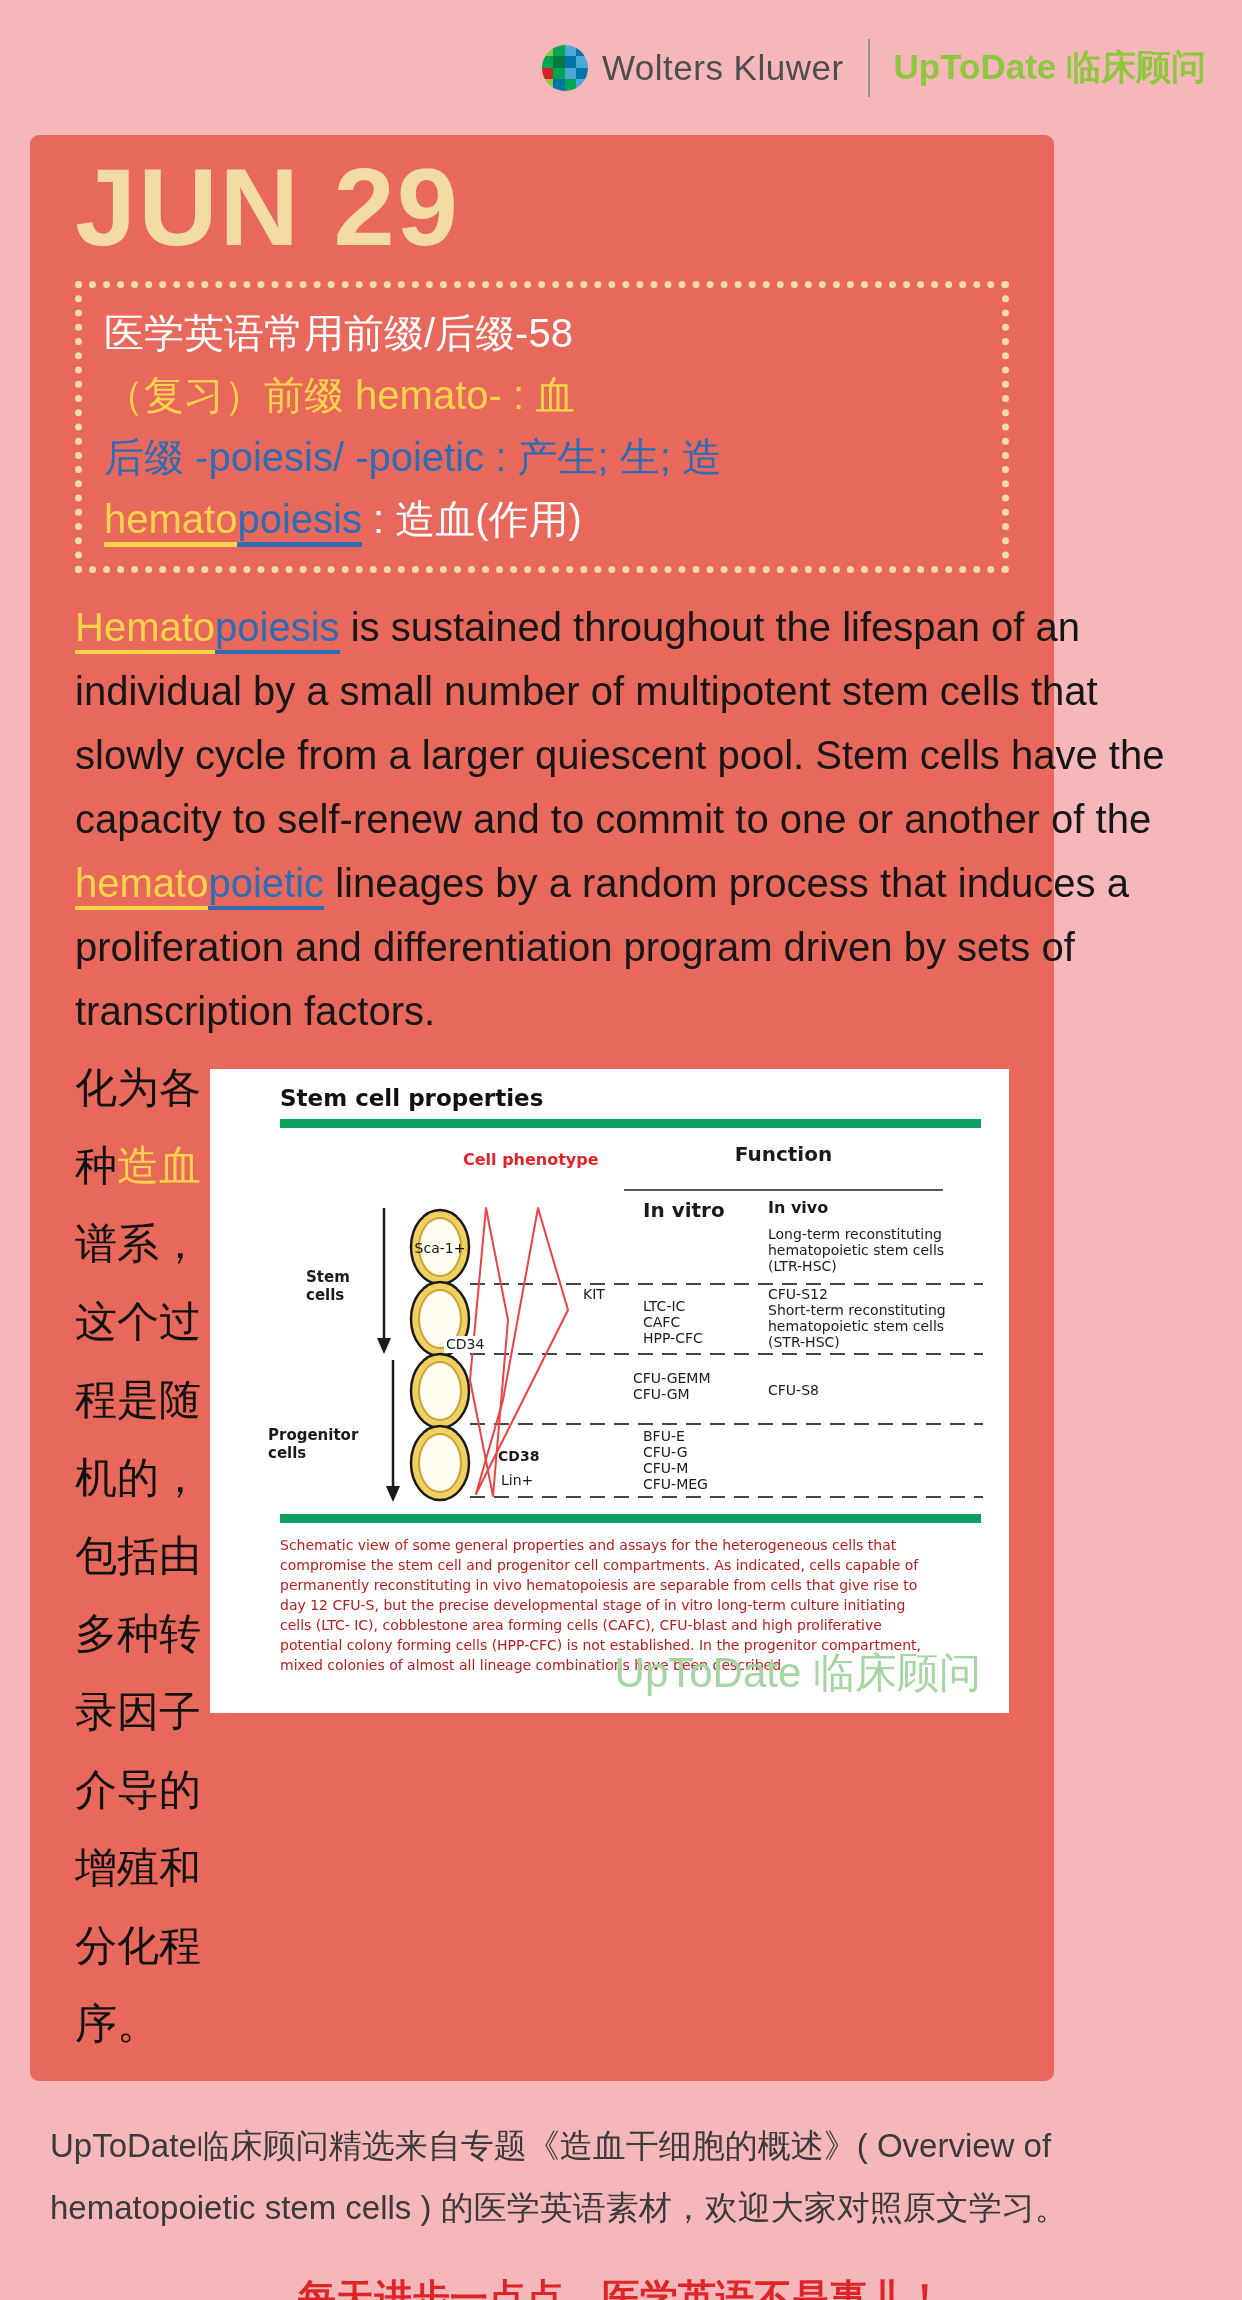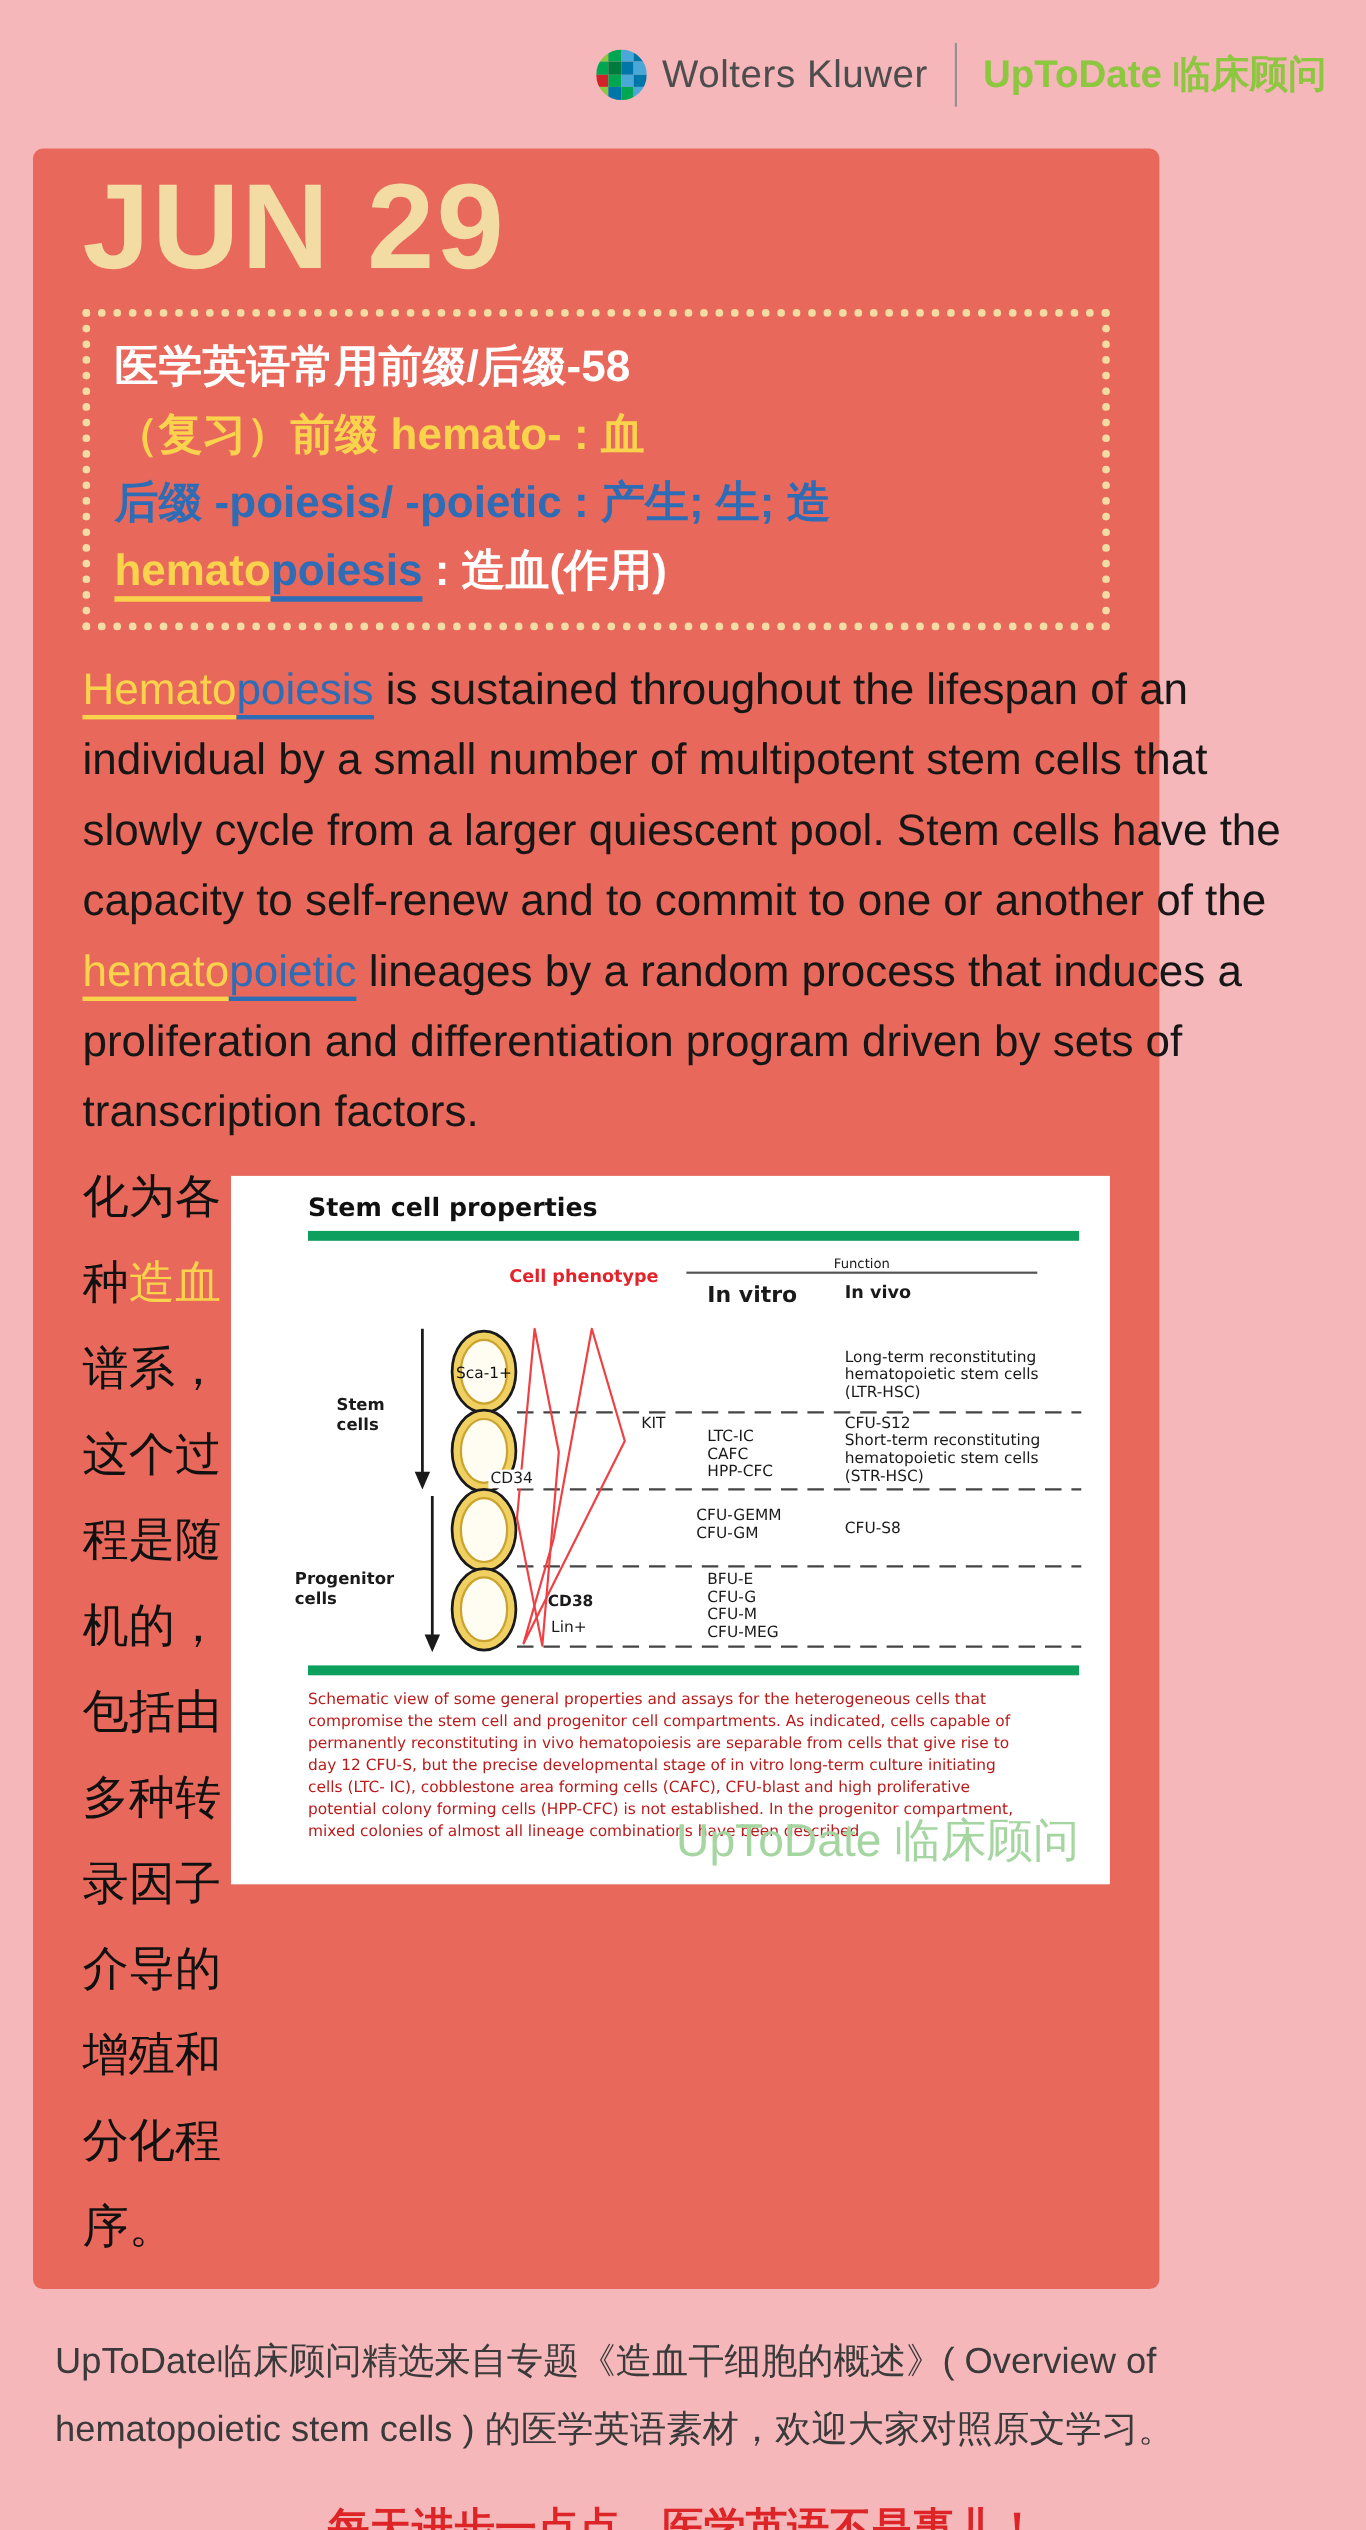--- a/index.html
+++ b/index.html
@@ -60,21 +60,21 @@
     line-height: 1.05;
     font-weight: 800;
     letter-spacing: 2px;
     color: #f3dba4;
     margin: 6px 0 16px;
   }
 
   .lesson-box {
     border: 7px dotted #f3dba4;
     padding: 14px 22px 16px;
-    font-weight: bold;
+    font-weight: normal;
     font-size: 40px;
     line-height: 62px;
   }
   .lesson-title { color: #ffffff; }
   .lesson-review { color: #fad34c; }
   .lesson-suffix { color: #2e6db5; }
   .lesson-word { color: #ffffff; }
   .part-yellow {
     color: #fad34c;
     border-bottom: 5px solid #fad34c;
@@ -139,22 +139,22 @@
     margin: 8px 0 0 42px;
     width: 701px;
   }
   .fig-header { position: relative; height: 74px; }
   .phenotype-header {
     position: absolute; left: 225px; top: 22px;
     color: #e32229; font-size: 16px; font-weight: bold;
   }
   .function-block { position: absolute; left: 386px; top: 14px; width: 319px; }
   .function-label {
-    text-align: center; font-size: 12px; font-weight: normal;
-    padding-bottom: 0; border-bottom: 2px solid #555;
+    text-align: center; font-size: 20px; font-weight: bold;
+    padding-bottom: 23px; border-bottom: 2px solid #555;
   }
   .subcols { position: relative; height: 24px; margin-top: 7px; }
   .invitro-header { position: absolute; left: 19px; font-size: 20px; font-weight: bold; }
   .invivo-header  { position: absolute; left: 144px; font-size: 16px; font-weight: bold; }
 
   .diagram { position: relative; height: 302px; }
   .diagram svg { position: absolute; left: 0; top: 0; }
   .dlabel { position: absolute; font-size: 14px; white-space: pre-line; line-height: 17px; }
   .dlabel.bold { font-weight: bold; font-size: 15px; line-height: 18px; }
   .stem-label { left: 68px; top: 66px; }

